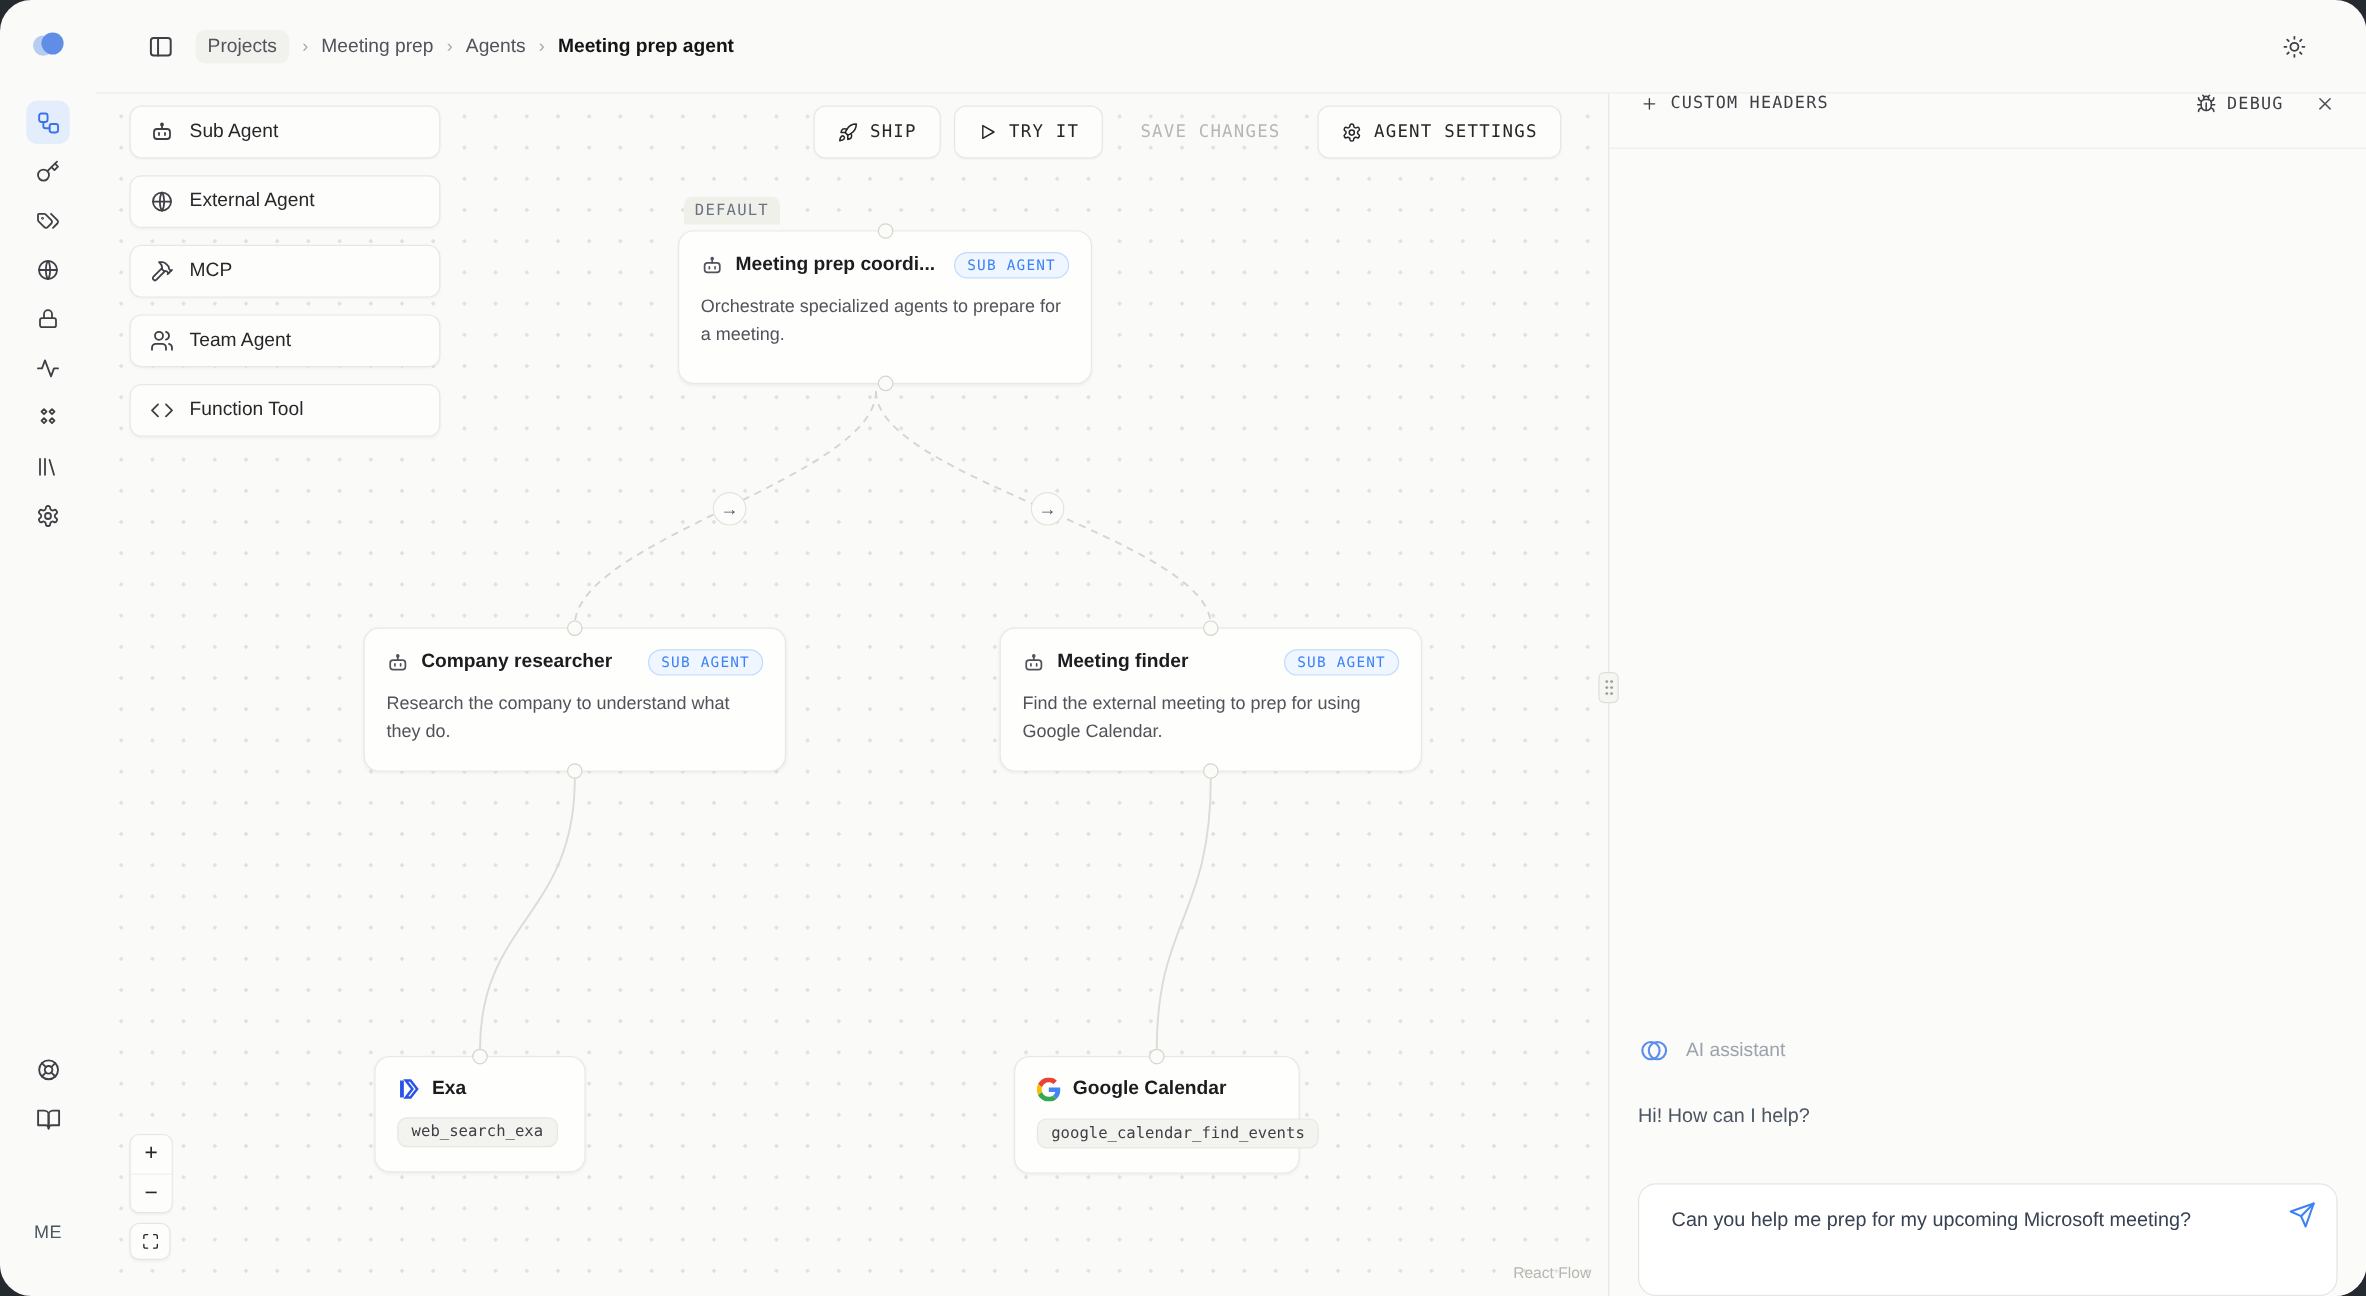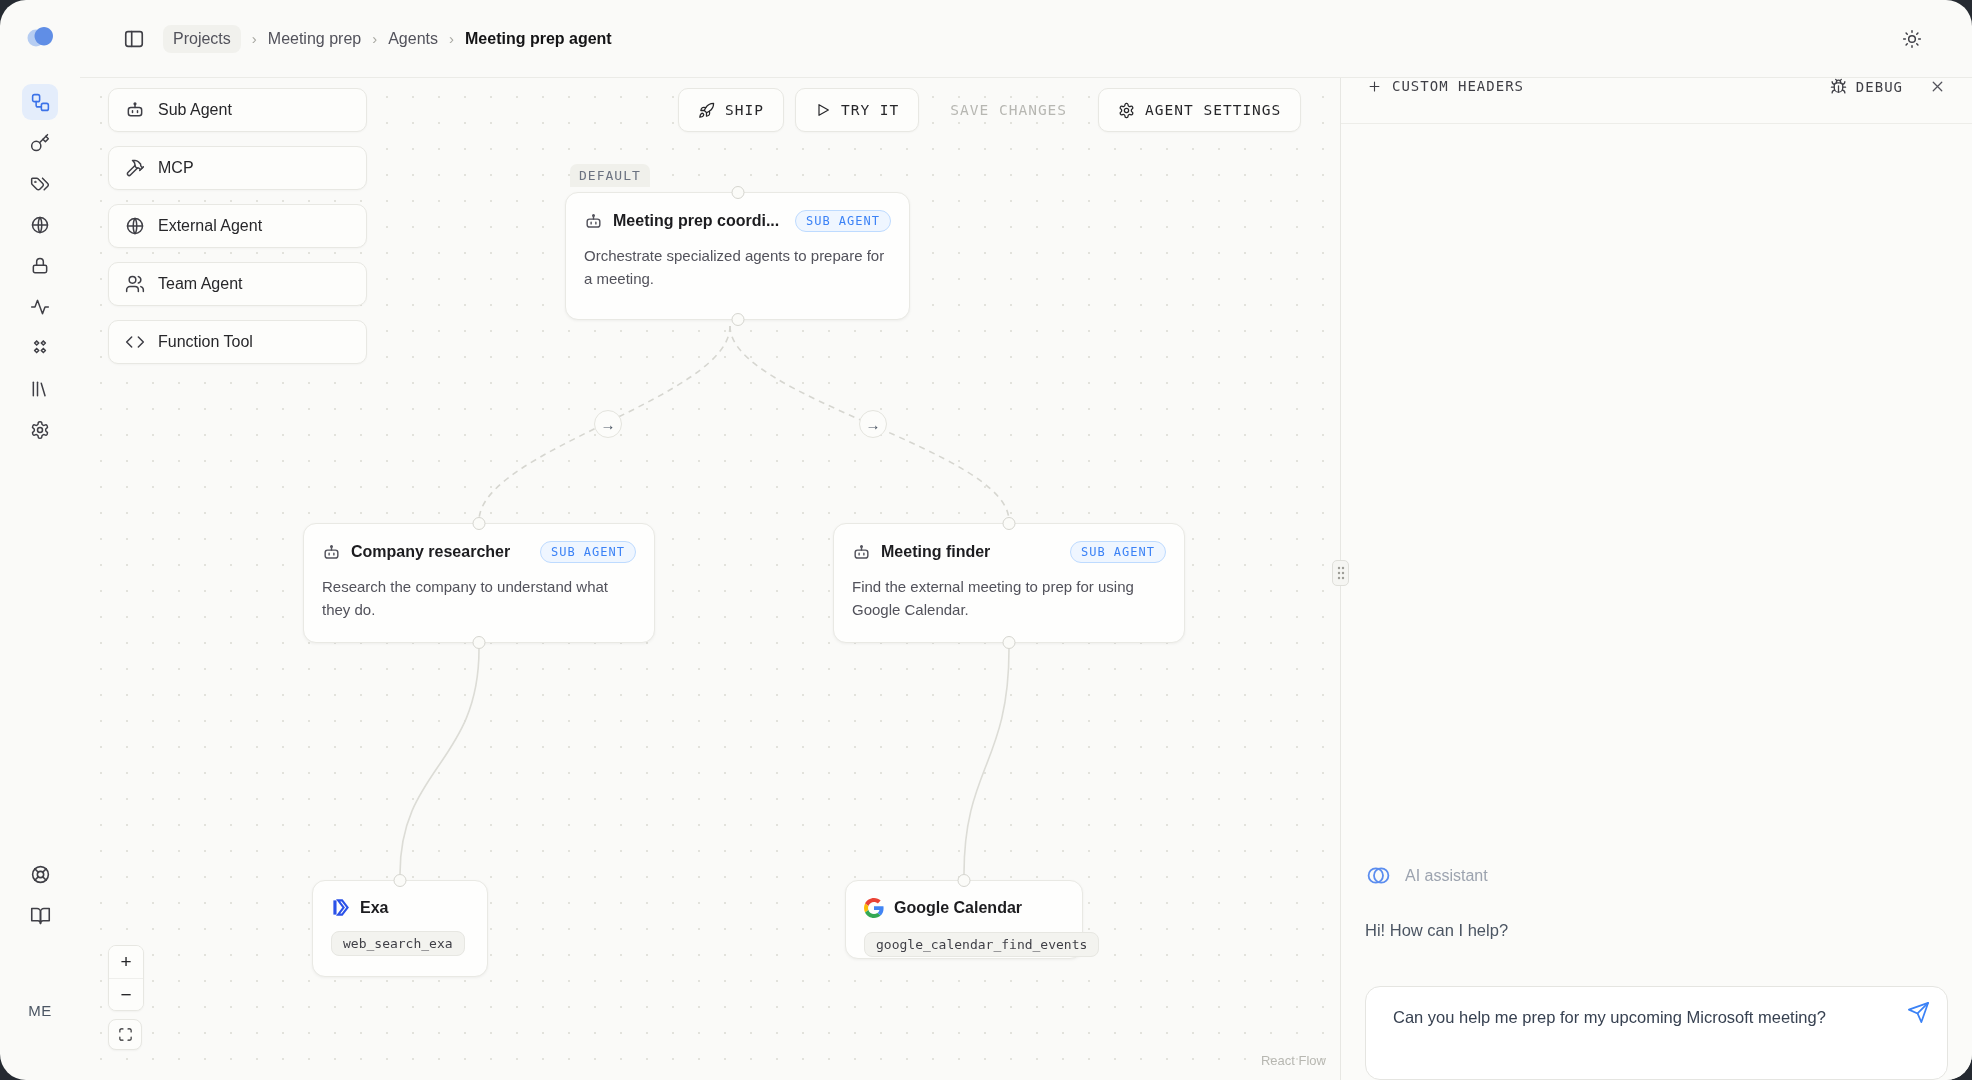--- a/index.html
+++ b/index.html
@@ -11,21 +11,21 @@
   .ic { stroke:currentColor; fill:none; stroke-width:1.8; stroke-linecap:round; stroke-linejoin:round; }
 
   
   .rail { width:80px; flex:0 0 80px; display:flex; flex-direction:column; align-items:center;
           padding:22px 0 20px; }
   .rail .logo { width:34px; height:30px; margin-bottom:32px; }
   .rail-btn { width:36px; height:36px; border-radius:9px; display:flex; align-items:center;
               justify-content:center; color:#3f3f46; margin-bottom:5px; cursor:pointer; }
   .rail-btn.active { background:#e4edfb; color:#3b72e8; }
   .rail-spacer { flex:1; }
-  .rail-me { margin-top:64px; margin-bottom:41px; font-size:15px; color:#4b5563; letter-spacing:.5px; }
+  .rail-me { margin-top:64px; margin-bottom:24px; font-size:15px; color:#4b5563; letter-spacing:.5px; }
 
   
   .content { flex:1; display:flex; flex-direction:column; min-width:0; }
   .topbar { height:78px; flex:0 0 78px; border-bottom:1px solid #ebebe7; display:flex;
             align-items:center; padding:0 50px 0 43px; }
   .toggle-btn { color:#3f3f46; margin-right:28px; cursor:pointer; }
   .crumbs { display:flex; align-items:center; gap:11px; font-size:16px; color:#52525b;text-align:center; }
   .crumb.first { background:#f1f1ed; padding:5px 10px; border-radius:8px; margin-left:-10px; }
   .crumb-sep { color:#a8a8a2; font-size:15px; }
   .crumb.last { color:#141416; font-weight:700; }
@@ -70,21 +70,21 @@
               font-size:13px; color:#3f3f46; background:#f3f3ef; border:1px solid #e7e7e2;
               border-radius:8px; padding:4px 11px; }
   .handle { position:absolute; left:50%; transform:translateX(-50%); width:13px; height:13px;
             border-radius:50%; background:#fbfbf8; border:1.5px solid #d5d5cf; cursor:crosshair; }
   .handle.top { top:-7px; } .handle.bottom { bottom:-7px; }
 
   .node-default { left:485px; top:114px; width:345px; height:128px; }
   .node-company { left:223px; top:445px; width:352px; height:120px; }
   .node-meeting { left:753px; top:445px; width:352px; height:120px; }
   .node-exa     { left:232px; top:802px; width:176px; height:97px; }
-  .node-gcal    { left:765px; top:802px; width:238px; height:79px;text-align:center; }
+  .node-gcal    { left:765px; top:802px; width:238px; height:98px;text-align:center; }
 
   .edge-arrow { position:absolute; width:28px; height:28px; border-radius:50%; background:#fcfcfa;
                 border:1px solid #e4e4de; display:flex; align-items:center; justify-content:center;
                 color:#4b5563; font-size:15px; }
 
   .zoom-ctl { position:absolute; left:28px; bottom:30px; display:flex; flex-direction:column; gap:8px; }
   .zoom-group { background:#fdfdfb; border:1px solid #e7e7e2; border-radius:8px; overflow:hidden;
                 box-shadow:0 1px 2px rgba(20,20,20,.04); }
   .zoom-btn { width:34px; height:32px; display:flex; align-items:center; justify-content:center;
               font-size:19px; color:#27272a; cursor:pointer; background:#fdfdfb; border:none; }
@@ -256,34 +256,34 @@
             <svg class="ic" width="20" height="20" viewBox="0 0 24 24">
               <rect x="4" y="9" width="16" height="10" rx="3"></rect>
                 <path d="M12 9V6"></path>
                 <circle cx="12" cy="4.5" r="1"></circle>
                 <path d="M9 13v2M15 13v2"></path>
             </svg>
             <span>Sub Agent</span>
           </div>
           <div class="pal-item">
             <svg class="ic" width="20" height="20" viewBox="0 0 24 24">
-              <path d="m15 12-8.5 8.5a2.12 2.12 0 1 1-3-3L12 9"></path>
-                <path d="M17.64 15 22 10.64"></path>
-              <path d="m20.91 11.7-1.25-1.25c-.6-.6-.93-1.4-.93-2.25v-.86L16.01 4.6a5.56 5.56 0 0 0-3.94-1.64H9l.92.82A6.18 6.18 0 0 1 12 8.4v1.56l2 2h2.47l2.26 1.91"></path>
-            </svg>
-            <span>MCP</span>
-          </div>
-          <div class="pal-item">
-            <svg class="ic" width="20" height="20" viewBox="0 0 24 24">
               <circle cx="12" cy="12" r="9"></circle>
                 <path d="M3 12h18"></path>
                 <path d="M12 3c2.8 3.3 2.8 14.7 0 18"></path>
                 <path d="M12 3c-2.8 3.3-2.8 14.7 0 18"></path>
             </svg>
             <span>External Agent</span>
+          </div>
+          <div class="pal-item">
+            <svg class="ic" width="20" height="20" viewBox="0 0 24 24">
+              <path d="m15 12-8.5 8.5a2.12 2.12 0 1 1-3-3L12 9"></path>
+                <path d="M17.64 15 22 10.64"></path>
+              <path d="m20.91 11.7-1.25-1.25c-.6-.6-.93-1.4-.93-2.25v-.86L16.01 4.6a5.56 5.56 0 0 0-3.94-1.64H9l.92.82A6.18 6.18 0 0 1 12 8.4v1.56l2 2h2.47l2.26 1.91"></path>
+            </svg>
+            <span>MCP</span>
           </div>
           <div class="pal-item">
             <svg class="ic" width="20" height="20" viewBox="0 0 24 24">
               <path d="M16 21v-2a4 4 0 0 0-4-4H6a4 4 0 0 0-4 4v2"></path>
                 <circle cx="9" cy="7" r="4"></circle>
               <path d="M22 21v-2a4 4 0 0 0-3-3.87"></path>
                 <path d="M16 3.13a4 4 0 0 1 0 7.75"></path>
             </svg>
             <span>Team Agent</span>
           </div>

